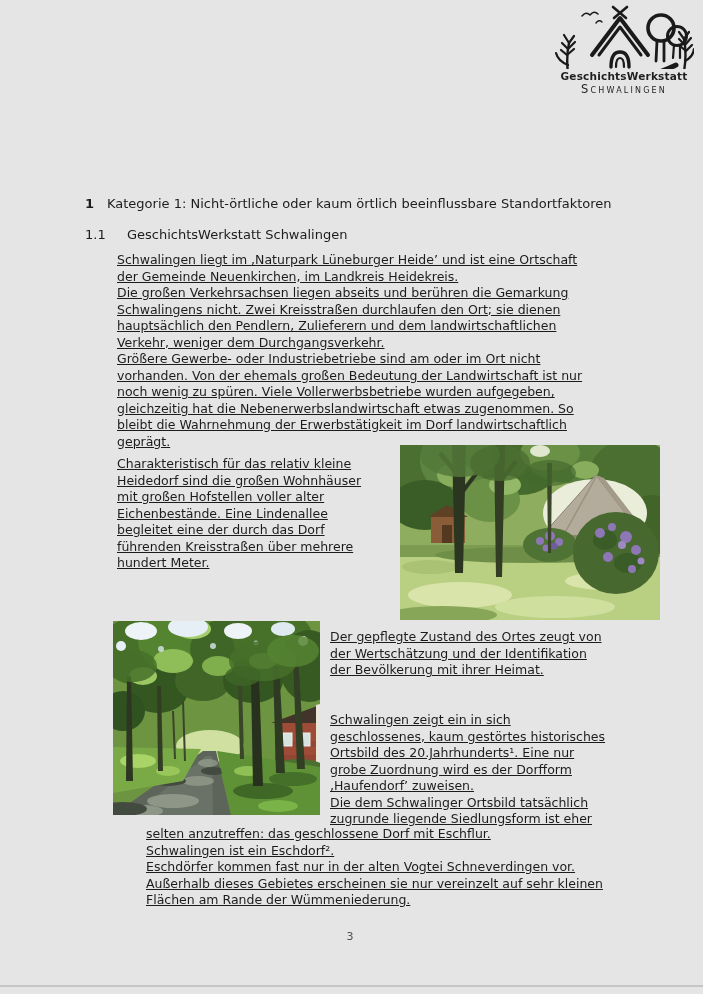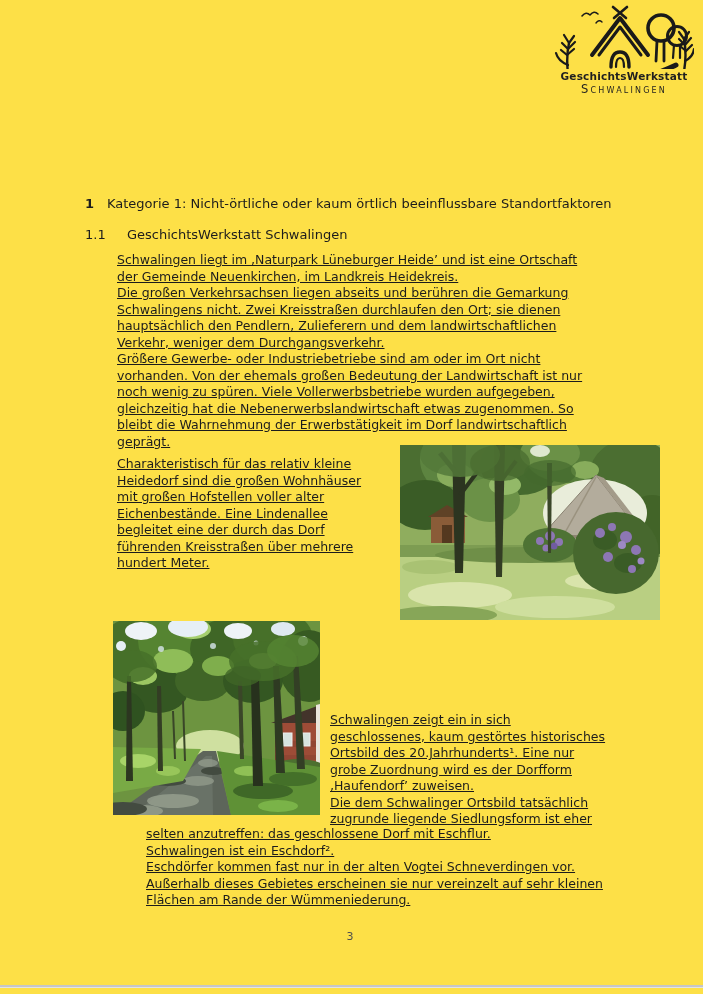--- a/index.html
+++ b/index.html
@@ -1,20 +1,20 @@
 <!DOCTYPE html>
 <html><head>
 <meta charset="utf-8">
 <style>
   html, body { margin: 0; padding: 0; background: #ffffff; }
   .page {
     position: relative;
     width: 703px;
     height: 994px;
-    background: #fde047;
+    background: #e5e5e5;
     font-family: "DejaVu Sans", sans-serif;
     color: #1c1c1c;
     overflow: hidden;
   }
   
   .logo { position: absolute; left: 548px; top: 3px; width: 152px; text-align: center; }
   .logo svg { display: block; margin: 0 auto; }
   .logo-name { font-size: 10.5px; font-weight: 600; letter-spacing: 0.2px; color: #1f1f1f; margin-top: 1px; }
   .logo-place { font-size: 11.5px; font-variant: small-caps; letter-spacing: 2.2px; color: #1f1f1f; }
   
@@ -110,20 +110,23 @@
 gleichzeitig hat die Nebenerwerbslandwirtschaft etwas zugenommen. So
 bleibt die Wahrnehmung der Erwerbstätigkeit im Dorf landwirtschaftlich
 geprägt.</div>
   <div class="para p-char">Charakteristisch für das relativ kleine
 Heidedorf sind die großen Wohnhäuser
 mit großen Hofstellen voller alter
 Eichenbestände. Eine Lindenallee
 begleitet eine der durch das Dorf
 führenden Kreisstraßen über mehrere
 hundert Meter.</div>
+  <div class="para p-cond">Der gepflegte Zustand des Ortes zeugt von
+der Wertschätzung und der Identifikation
+der Bevölkerung mit ihrer Heimat.</div>
   <div class="para p-ortsbild">Schwalingen zeigt ein in sich
 geschlossenes, kaum gestörtes historisches
 Ortsbild des 20.Jahrhunderts¹. Eine nur
 grobe Zuordnung wird es der Dorfform
 ‚Haufendorf’ zuweisen.
 Die dem Schwalinger Ortsbild tatsächlich
 zugrunde liegende Siedlungsform ist eher</div>
   <div class="para p-esch">selten anzutreffen: das geschlossene Dorf mit Eschflur.
 Schwalingen ist ein Eschdorf².
 Eschdörfer kommen fast nur in der alten Vogtei Schneverdingen vor.

